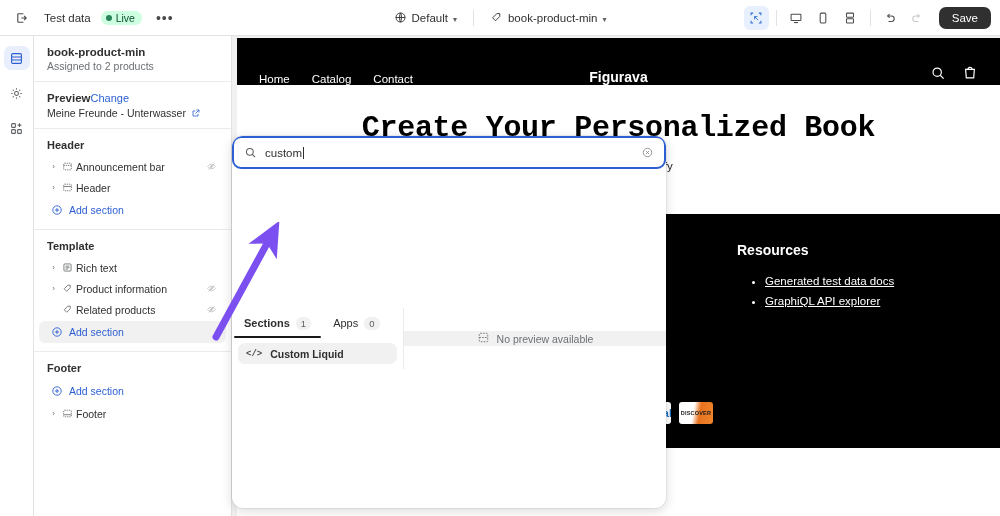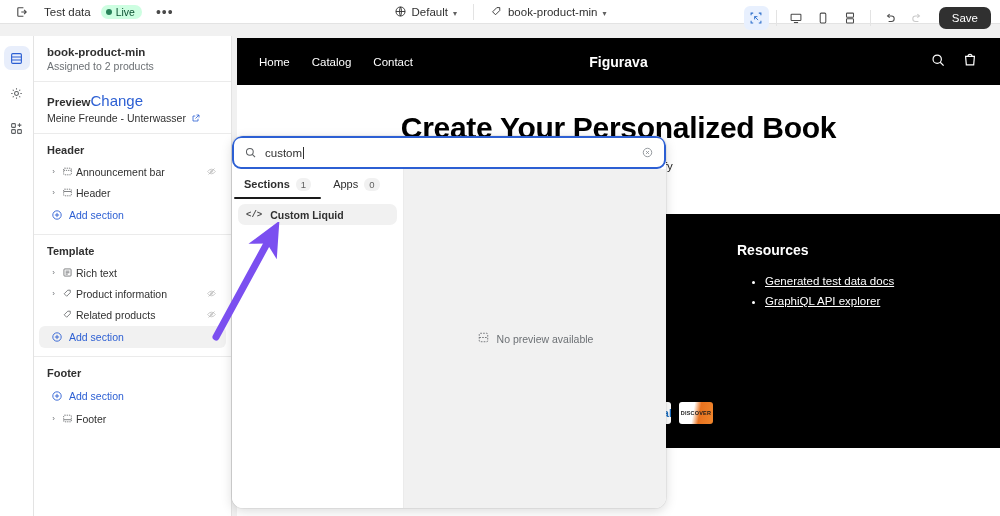--- a/index.html
+++ b/index.html
@@ -5,21 +5,21 @@
   * { box-sizing: border-box; margin: 0; padding: 0; }
   html, body {
     width: 1000px; height: 516px;
     font-family: "Liberation Sans", sans-serif;
     background: #fff; overflow: hidden;
   }
   .app { position: relative; width: 1000px; height: 516px; background: #f1f1f1; }
 
   
   .topbar {
-    position: absolute; top: 0; left: 0; width: 1000px; height: 24px;
+    position: absolute; top: 0; left: 0; width: 1000px; height: 36px;
     background: #fff; border-bottom: 1px solid #e3e3e3;
     display: flex; align-items: center;
   }
   .tb-left { display: flex; align-items: center; gap: 10px; padding-left: 10px; }
   .tb-icon-btn {
     width: 24px; height: 24px; border-radius: 6px;
     display: flex; align-items: center; justify-content: center;
     color: #4a4a4a;
   }
   .tb-title { font-size: 11.5px; color: #303030; font-weight: 400; }
@@ -78,21 +78,21 @@
 
   
   .sidebar {
     position: absolute; top: 36px; left: 34px; width: 198px; height: 480px;
     background: #fff; border-right: 1px solid #e3e3e3; overflow: hidden;
   }
   .sb-block { padding: 10px 12px 9px 13px; border-bottom: 1px solid #ebebeb; }
   .sb-title { font-size: 11.5px; font-weight: 700; color: #303030; }
   .sb-sub { font-size: 10.5px; color: #6d7175; margin-top: 2px; }
   .sb-row { display: flex; align-items: baseline; justify-content: flex-start; }
-  .sb-link { font-size: 15px; color: #2c5fd3; }
+  .sb-link { font-size: 11px; color: #2c5fd3; }
   .sb-preview-name {
     font-size: 10.5px; color: #303030; margin-top: 3px;
     display: flex; align-items: center; gap: 5px;
   }
 
   .sb-group { border-bottom: 1px solid #ebebeb; padding: 8px 0 7px 0; }
   .sb-group-label {
     font-size: 11px; font-weight: 700; color: #303030; padding: 2px 12px 5px 13px;
   }
   .sb-item {
@@ -122,33 +122,33 @@
   .stage {
     position: absolute; top: 36px; left: 233px; right: 0; bottom: 0;
     background: #f1f1f1; padding: 2px 0 0 4px;
   }
   .frame {
     width: 763px; height: 478px; background: #fff; overflow: hidden;
     position: relative;
   }
   .store-header {
     height: 47px; background: #000; color: #fff;
-    display: flex; align-items: center; position: relative; padding: 0 22px;
+    display: flex; align-items: flex-end; position: relative; padding: 0 22px;
   }
   .store-nav { display: flex; gap: 22px; font-size: 11.5px; }
   .store-brand {
     position: absolute; left: 0; right: 0; text-align: center;
     font-size: 14px; font-weight: 700;
   }
   .store-icons {
     margin-left: auto; display: flex; gap: 16px; align-items: center;
     z-index: 2;
   }
   .hero { padding: 26px 0 0 0; text-align: center; }
-  .hero h1 { font-size: 30px; font-weight: 700; color: #000; letter-spacing: -0.3px; }
+  .hero h1 { font-size: 30px; font-weight: 700; color: #000; letter-spacing: -0.3px; font-family: Liberation Mono, monospace; }
   .hero p { font-size: 11.5px; color: #222; margin-top: 15px; }
   .dark-panel {
     position: absolute; left: 0; right: 0; top: 176px; height: 234px;
     background: #000; color: #fff; padding: 28px 0 0 0;
   }
   .res-wrap { margin-left: 500px; }
   .res-title { font-size: 14px; font-weight: 700; }
   .res-list { margin-top: 17px; padding-left: 28px; }
   .res-list li { font-size: 11.5px; margin-bottom: 8px; }
   .res-list a { color: #fff; text-decoration: underline; }
@@ -180,21 +180,21 @@
     background: #fff;
   }
   .search-ico { color: #5c5f62; display: flex; }
   .search-val { font-size: 11.5px; color: #303030; position: relative; }
   .caret-blink {
     display: inline-block; width: 1px; height: 12px; background: #303030;
     vertical-align: -2px; margin-left: 1px;
   }
   .clear-ico { margin-left: auto; color: #8c9196; display: flex; }
 
-  .modal-body { flex: 1; display: flex; min-height: 0; }
+  .modal-body { flex: 1; display: flex; min-height: 0; align-items: center; }
   .m-left {
     width: 172px; flex: 0 0 172px; background: #fff;
     border-right: 1px solid #ebebeb; display: flex; flex-direction: column;
   }
   .tabs { display: flex; padding: 0 8px; gap: 14px; height: 30px; align-items: center; }
   .tab {
     display: flex; align-items: center; gap: 6px; font-size: 11px;
     color: #303030; padding: 6px 4px; position: relative; height: 30px;
   }
   .tab.active { font-weight: 700; }

